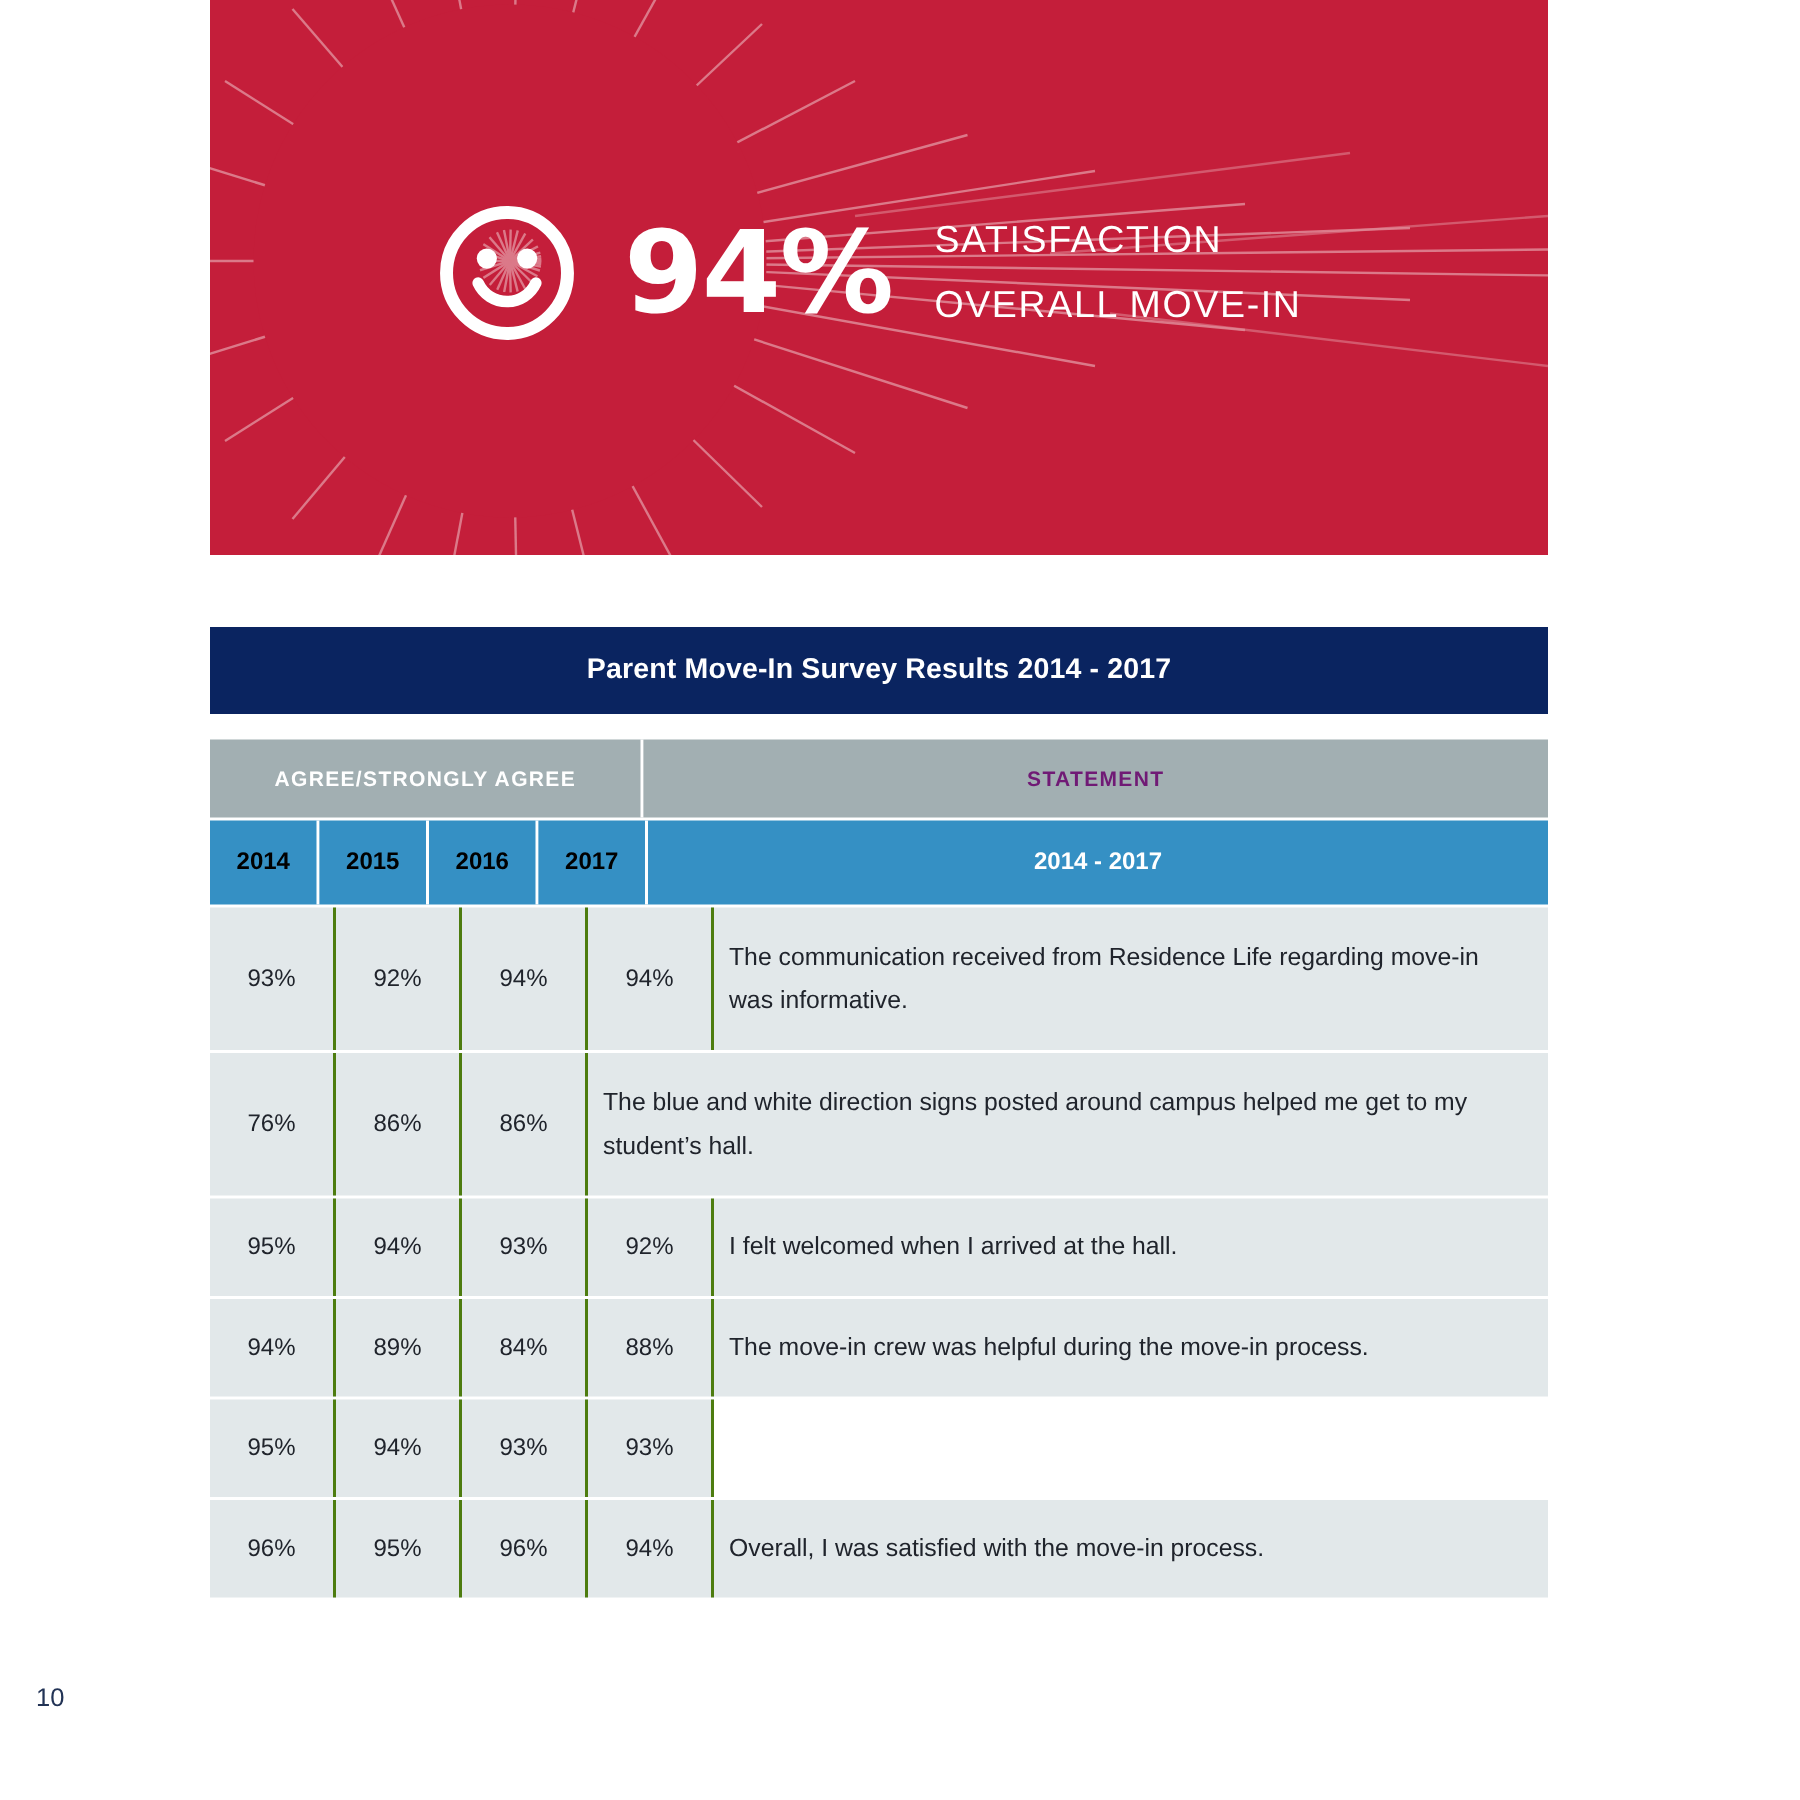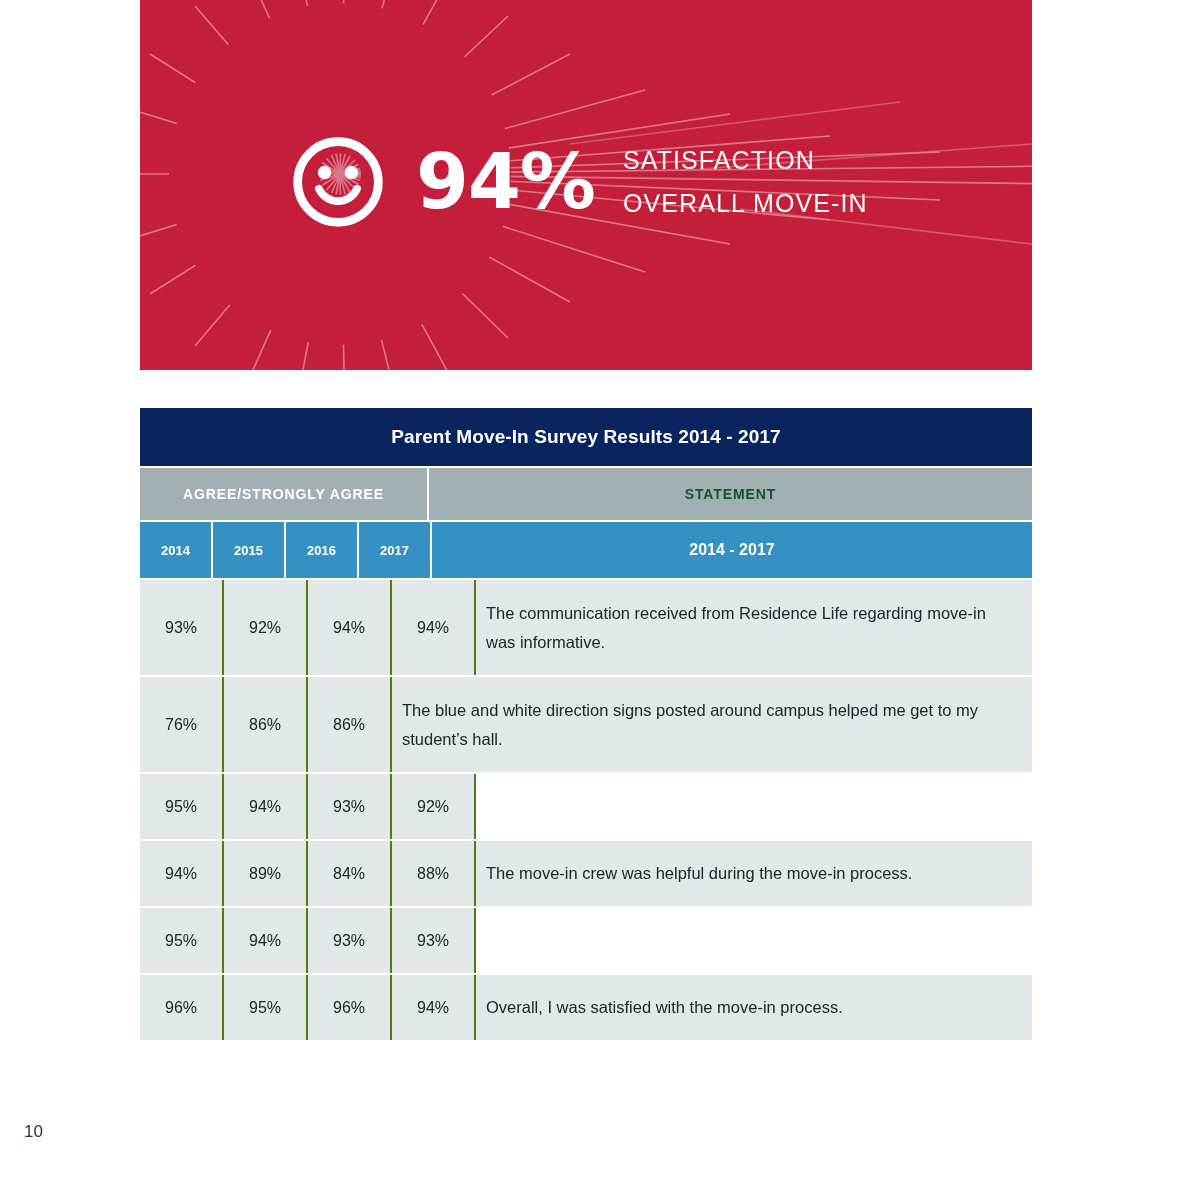--- a/index.html
+++ b/index.html
@@ -46,69 +46,69 @@
     font-size:25px;
     font-weight:300;
     letter-spacing:1.1px;
     line-height:1.72;
   }
   #headline .hl-line{display:block;white-space:nowrap;}
 
   
   #table{
     position:absolute;
-    left:140px;top:408px;
+    left:140px;top:418px;
     width:892px;
   }
   #tbl-title{
     background:#0A2460;
     color:#ffffff;
     font-size:19px;
     font-weight:bold;
     text-align:center;
     height:58px;
     line-height:58px;
     letter-spacing:0.1px;
   }
   .hdr2{
     display:flex;
     height:52px;
-    margin-top:2px;
+    margin-top:17px;
     justify-content:flex-end;
   }
   .hdr2 .left{
     width:289px;
     background:#A2AFB2;
     color:#ffffff;
     font-size:14px;
     font-weight:bold;
     letter-spacing:0.9px;
     display:flex;align-items:center;justify-content:center;
     box-sizing:border-box;
     border-right:2px solid #ffffff;
   }
   .hdr2 .right{
     flex:1;
     background:#A2AFB2;
-    color:#14532d;
+    color:#701a75;
     font-size:14px;
     font-weight:bold;
     letter-spacing:0.9px;
     display:flex;align-items:center;justify-content:center;
   }
   .hdr3{
     display:flex;
     height:56px;
     margin-top:2px;
   }
   .hdr3 .yr{
     width:73px;
     background:#3590C4;
-    color:#ffffff;
-    font-size:13px;
+    color:#000000;
+    font-size:16px;
     font-weight:bold;
     display:flex;align-items:center;justify-content:center;
     box-sizing:border-box;
     border-right:2px solid #ffffff;
   }
   .hdr3 .span{
     flex:1;
     background:#3590C4;
     color:#ffffff;
     font-size:16px;
@@ -244,20 +244,21 @@
     <div class="cell-num">86%</div>
     <div class="cell-num">86%</div>
     <div class="cell-stmt">The blue and white direction signs posted around campus helped me get to my student’s hall.</div>
   </div>
 
   <div class="row">
     <div class="cell-num">95%</div>
     <div class="cell-num">94%</div>
     <div class="cell-num">93%</div>
     <div class="cell-num">92%</div>
+    <div class="cell-stmt">I felt welcomed when I arrived at the hall.</div>
   </div>
 
   <div class="row">
     <div class="cell-num">94%</div>
     <div class="cell-num">89%</div>
     <div class="cell-num">84%</div>
     <div class="cell-num">88%</div>
     <div class="cell-stmt">The move-in crew was helpful during the move-in process.</div>
   </div>
 

